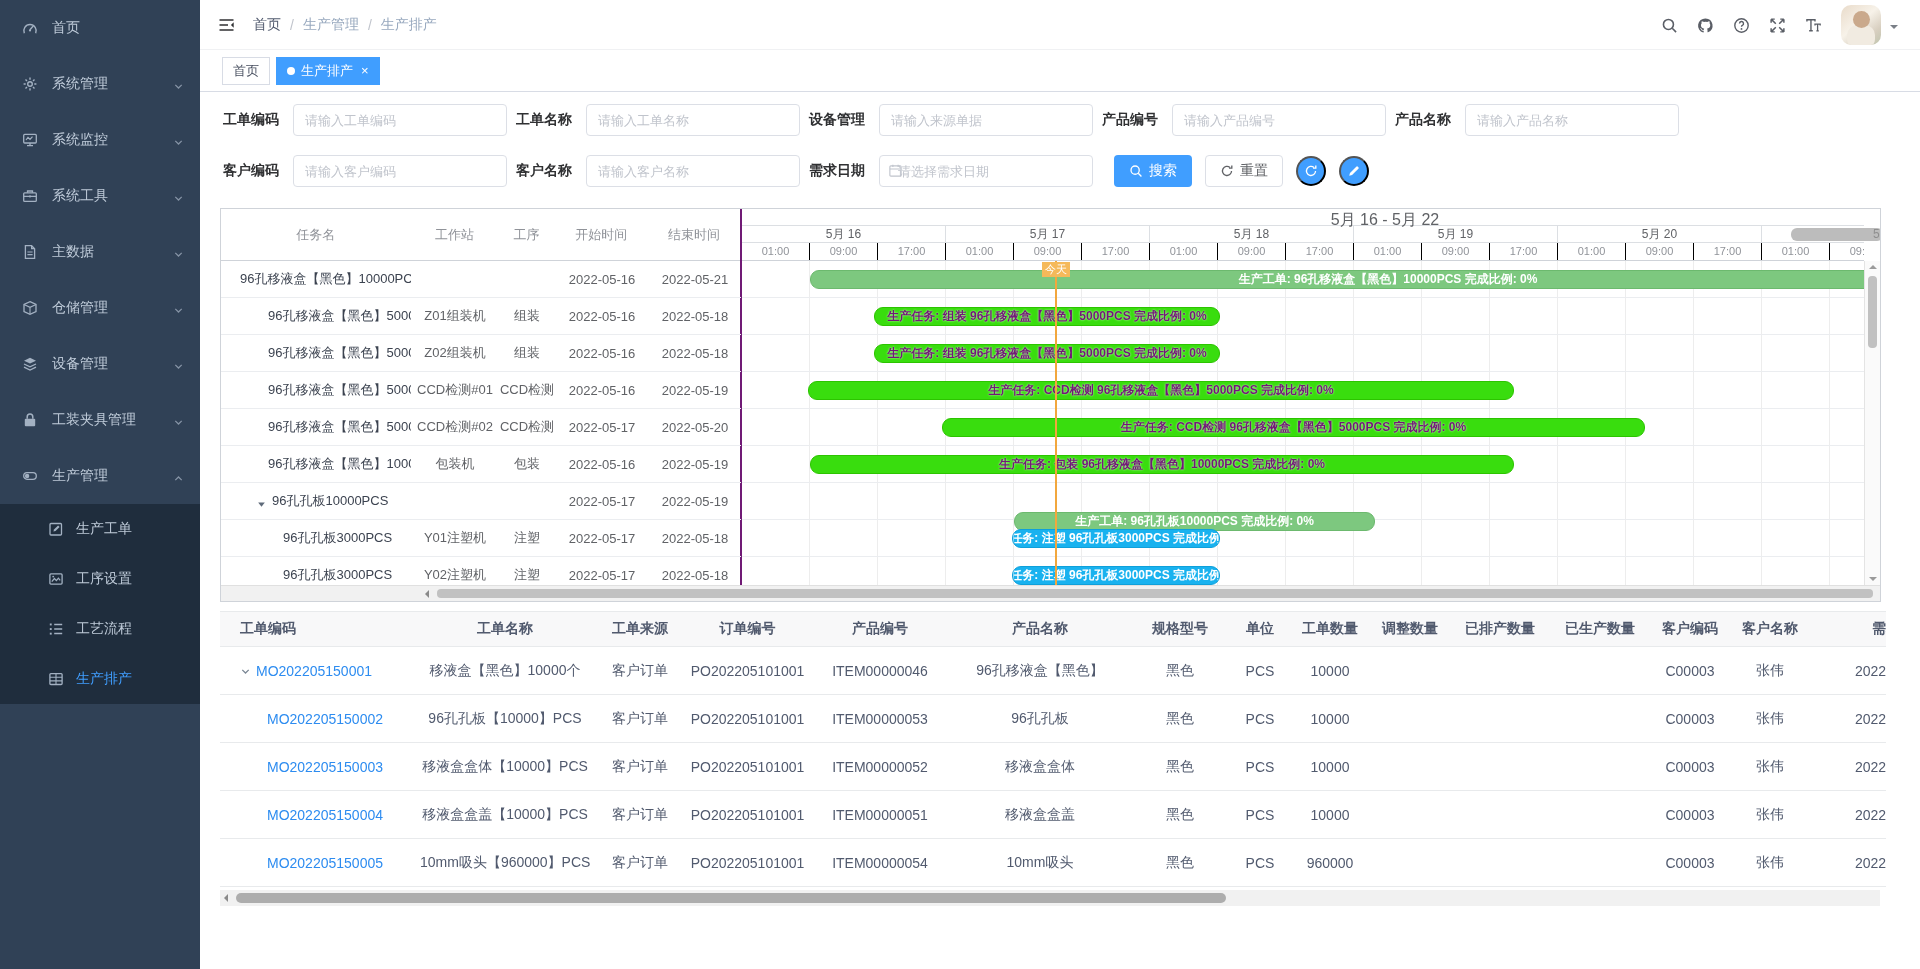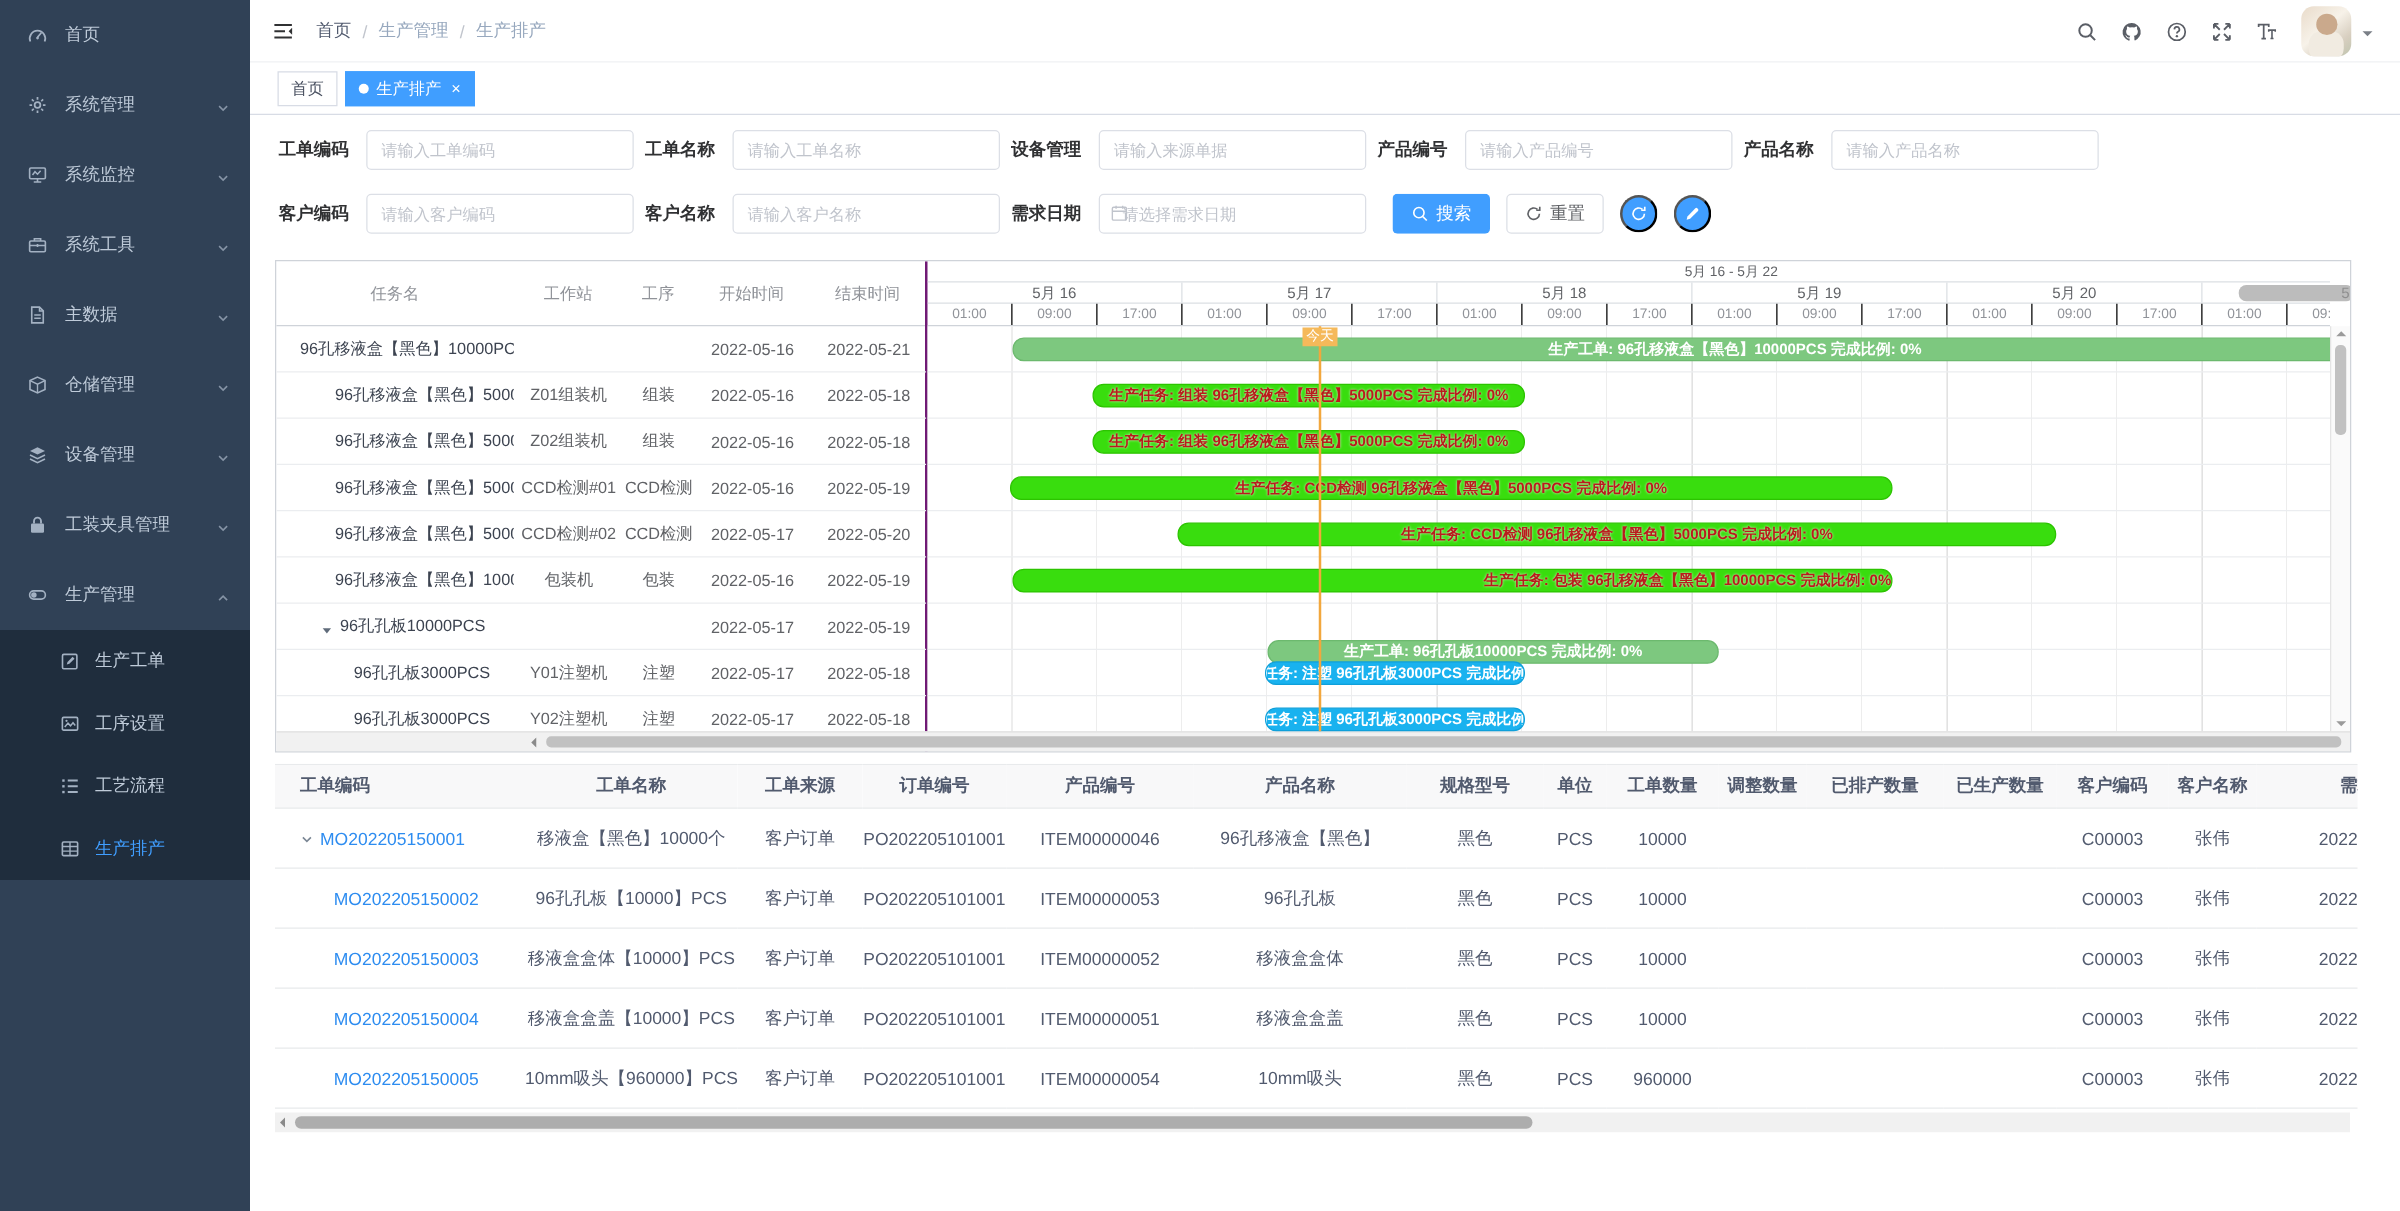--- a/index.html
+++ b/index.html
@@ -67,30 +67,30 @@
   .g-lhead span{text-align:center;overflow:hidden;white-space:nowrap}
   .g-rows{position:absolute;top:52px;left:0;width:520px;height:324px;overflow:hidden}
   .g-row{height:37px;border-bottom:1px solid #ebedf0;display:flex;align-items:center;font-size:13px;color:#606266;cursor:pointer}
   .g-cell{overflow:hidden;white-space:nowrap;flex:none}
   .tc{text-align:center}
   .g-name{color:#3c4350;display:flex;align-items:center}
   .g-name .tri{width:9px;height:9px;color:#5f6b7a;margin-right:6px;cursor:pointer}
   .g-vp{position:absolute;left:521px;top:0;width:1122px;height:392px;overflow:hidden}
   .g-tl{position:relative;width:1428px;height:392px}
   .g-band1{position:relative;height:17px;border-bottom:1px solid #dcdfe3}
-  .g-week{position:absolute;left:643px;top:1px;transform:translateX(-50%);font-size:11px;color:#606266;white-space:nowrap}
+  .g-week{position:absolute;left:643px;top:1px;transform:translateX(-50%);font-size:16px;color:#606266;white-space:nowrap}
   .g-band2{display:flex;height:17px;border-bottom:1px solid #dcdfe3}
   .g-day{flex:none;width:204px;text-align:center;font-size:12px;color:#606266;line-height:16px;border-right:1px solid #dcdfe3}
   .g-band3{display:flex;height:18px;border-bottom:1px solid #cfd3d9}
   .g-hour{flex:none;width:68px;text-align:center;font-size:11px;color:#909399;line-height:17px;border-right:1px solid #000000}
   .g-grid{position:absolute;left:0;top:52px;width:1428px;height:324px;background-image:repeating-linear-gradient(90deg,transparent 0 67px,#ededed 67px 68px),repeating-linear-gradient(90deg,transparent 0 203px,#e2e2e2 203px 204px)}
   .tl-row{position:absolute;left:0;width:1428px;height:37px;border-bottom:1px solid #ebedf0}
   .g-bar{position:absolute;height:19px;border-radius:9px;display:flex;align-items:center;justify-content:center;overflow:hidden;font-size:12px;font-weight:bold;white-space:nowrap;cursor:pointer;z-index:2}
   .g-bar.order{background:#7dc87f;border:1px solid #6cb96e;color:#fff}
-  .g-bar.task{background:#39dd0e;border:1px solid #2cc400;color:#b91c1c;text-shadow:0 0 2px rgba(255,255,255,.85)}
+  .g-bar.task{background:#39dd0e;border:1px solid #2cc400;color:#701a75;text-shadow:0 0 2px rgba(255,255,255,.85)}
   .g-bar.task-blue{background:#19b2ef;border:1px solid #0fa0da;color:#fff}
   .g-today-line{position:absolute;top:52px;width:2px;height:324px;background:#f2a73d;z-index:3}
   .g-today-label{position:absolute;top:53px;transform:translateX(-50%);background:#f5b95a;color:#fff;font-size:11px;line-height:13px;padding:1px 3px;z-index:4}
   .g-thumb-top{position:absolute;left:1570px;top:19px;width:92px;height:13px;border-radius:6px;background:#bcbcbc;z-index:6}
   .g-next-hint{position:absolute;left:1652px;top:18px;font-size:12px;color:#8f8f8f;z-index:7}
   .g-vscroll{position:absolute;left:1643px;top:52px;width:16px;height:324px;background:#fafafa;border-left:1px solid #e4e4e4}
   .g-vthumb{position:absolute;left:3px;top:15px;width:9px;height:72px;border-radius:4px;background:#c1c1c1;cursor:pointer}
   .arr{width:0;height:0;border:4px solid transparent;position:absolute;cursor:pointer}
   .arr-up{left:4px;top:4px;border-bottom-color:#9a9a9a;border-top-width:0}
   .arr-down{left:4px;bottom:4px;border-top-color:#9a9a9a;border-bottom-width:0}
@@ -558,21 +558,21 @@
             </div>
             <div class="tl-row" style="top: 163px;"></div>
             <div class="g-bar task" style="left: 66px; width: 706px; top: 172px;">
               <span>生产任务: CCD检测 96孔移液盒【黑色】5000PCS 完成比例: 0%</span>
             </div>
             <div class="tl-row" style="top: 200px;"></div>
             <div class="g-bar task" style="left: 200px; width: 703px; top: 209px;">
               <span>生产任务: CCD检测 96孔移液盒【黑色】5000PCS 完成比例: 0%</span>
             </div>
             <div class="tl-row" style="top: 237px;"></div>
-            <div class="g-bar task" style="left: 68px; width: 704px; top: 246px; justify-content: flex-end;">
+            <div class="g-bar task" style="left: 68px; width: 704px; top: 246px;">
               <span>生产任务: 包装 96孔移液盒【黑色】10000PCS 完成比例: 0%</span>
             </div>
             <div class="tl-row" style="top: 274px;"></div>
             <div class="g-bar order" style="left: 272px; width: 361px; top: 283px; margin-top: 20px;">
               <span>生产工单: 96孔孔板10000PCS 完成比例: 0%</span>
             </div>
             <div class="tl-row" style="top: 311px;"></div>
             <div class="g-bar task-blue" style="left: 270px; width: 208px; top: 320px;">
               <span>生产任务: 注塑 96孔孔板3000PCS 完成比例: 0%</span>
             </div>

